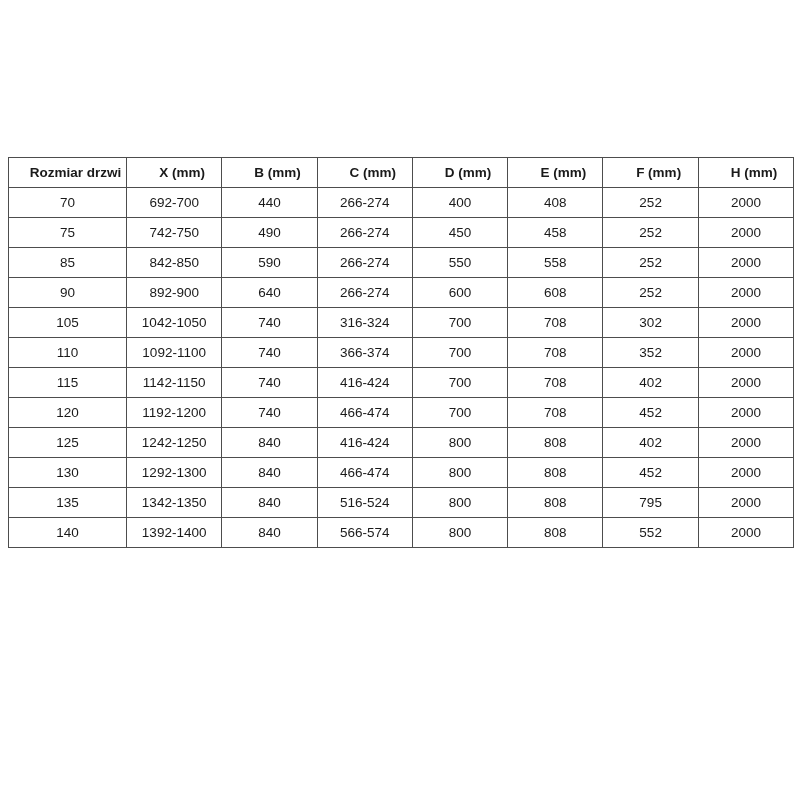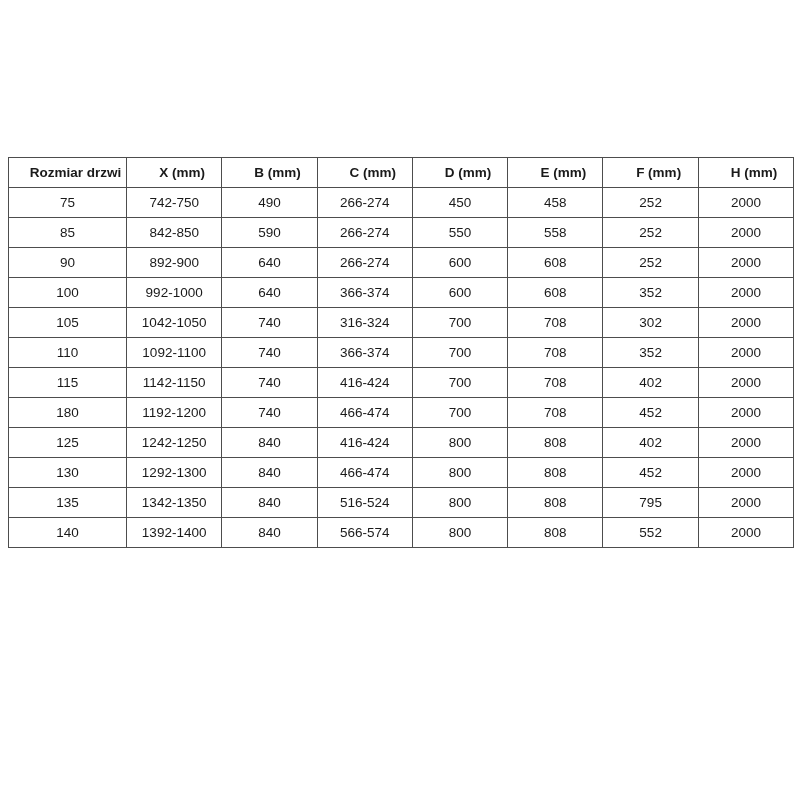--- a/index.html
+++ b/index.html
@@ -63,20 +63,30 @@
           <th>B (mm)</th>
           <th>C (mm)</th>
           <th>D (mm)</th>
           <th>E (mm)</th>
           <th>F (mm)</th>
           <th>H (mm)</th>
         </tr>
     </thead>
     <tbody>
         <tr>
+          <td>70</td>
+          <td>692-700</td>
+          <td>440</td>
+          <td>266-274</td>
+          <td>400</td>
+          <td>408</td>
+          <td>252</td>
+          <td>2000</td>
+        </tr>
+        <tr>
           <td>75</td>
           <td>742-750</td>
           <td>490</td>
           <td>266-274</td>
           <td>450</td>
           <td>458</td>
           <td>252</td>
           <td>2000</td>
         </tr>
         <tr>
@@ -90,30 +100,20 @@
           <td>2000</td>
         </tr>
         <tr>
           <td>90</td>
           <td>892-900</td>
           <td>640</td>
           <td>266-274</td>
           <td>600</td>
           <td>608</td>
           <td>252</td>
-          <td>2000</td>
-        </tr>
-        <tr>
-          <td>100</td>
-          <td>992-1000</td>
-          <td>640</td>
-          <td>366-374</td>
-          <td>600</td>
-          <td>608</td>
-          <td>352</td>
           <td>2000</td>
         </tr>
         <tr>
           <td>105</td>
           <td>1042-1050</td>
           <td>740</td>
           <td>316-324</td>
           <td>700</td>
           <td>708</td>
           <td>302</td>
@@ -133,21 +133,21 @@
           <td>115</td>
           <td>1142-1150</td>
           <td>740</td>
           <td>416-424</td>
           <td>700</td>
           <td>708</td>
           <td>402</td>
           <td>2000</td>
         </tr>
         <tr>
-          <td>180</td>
+          <td>120</td>
           <td>1192-1200</td>
           <td>740</td>
           <td>466-474</td>
           <td>700</td>
           <td>708</td>
           <td>452</td>
           <td>2000</td>
         </tr>
         <tr>
           <td>125</td>

